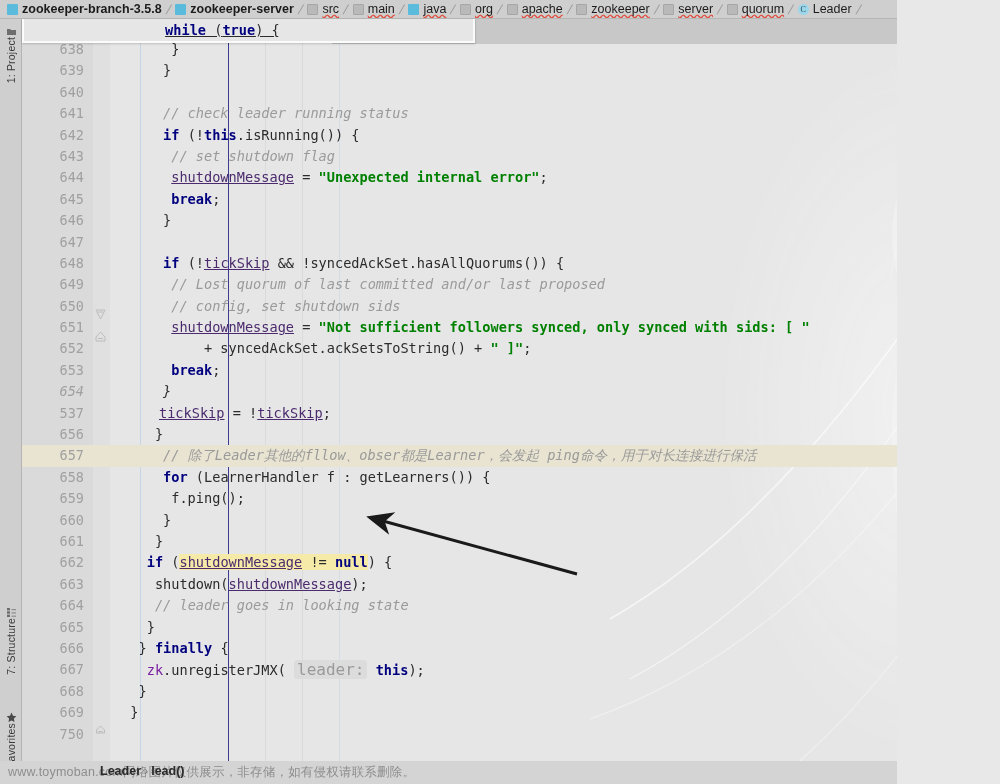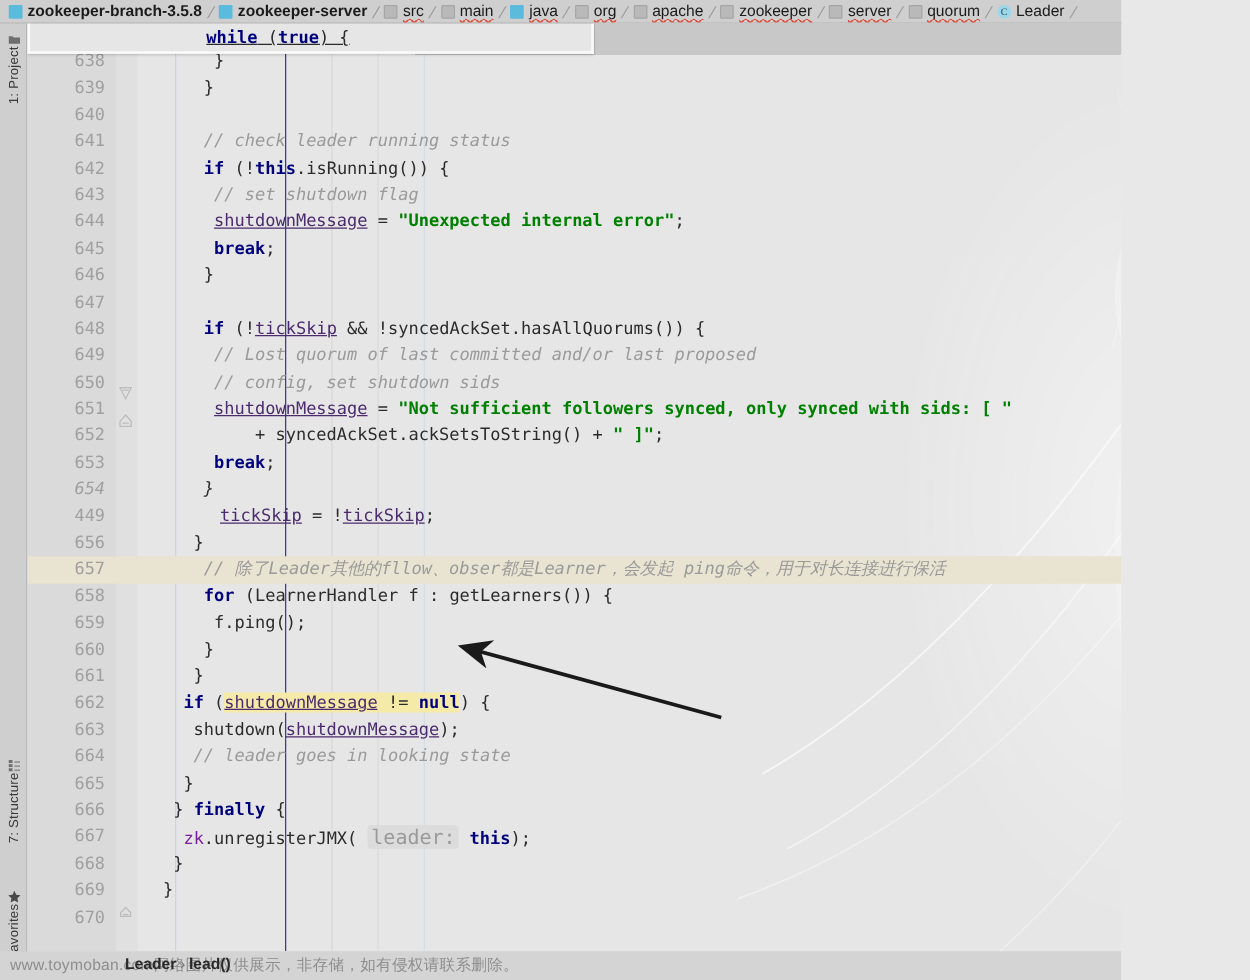--- a/index.html
+++ b/index.html
@@ -403,36 +403,36 @@
         <div class="row" style="height: 21.4px; line-height: 21.4px;"><span class="ln">645</span><span class="code" style="left: 149.26px;"><span class="kw">break</span><span class="pln">;</span></span></div>
         <div class="row" style="height: 21.4px; line-height: 21.4px;"><span class="ln">646</span><span class="code" style="left: 141.08px;"><span class="pln">}</span></span></div>
         <div class="row" style="height: 21.4px; line-height: 21.4px;"><span class="ln">647</span><span class="code" style="left: 92px;"></span></div>
         <div class="row" style="height: 21.4px; line-height: 21.4px;"><span class="ln">648</span><span class="code" style="left: 141.08px;"><span class="kw">if</span><span class="pln"> (!</span><span class="fld">tickSkip</span><span class="pln"> &amp;&amp; !syncedAckSet.hasAllQuorums()) {</span></span></div>
         <div class="row" style="height: 21.4px; line-height: 21.4px;"><span class="ln">649</span><span class="code" style="left: 149.26px;"><span class="cmt">// Lost quorum of last committed and/or last proposed</span></span></div>
         <div class="row" style="height: 21.4px; line-height: 21.4px;"><span class="ln">650</span><span class="code" style="left: 149.26px;"><span class="cmt">// config, set shutdown sids</span></span></div>
         <div class="row" style="height: 21.4px; line-height: 21.4px;"><span class="ln">651</span><span class="code" style="left: 149.26px;"><span class="fld">shutdownMessage</span><span class="pln"> = </span><span class="str">"Not sufficient followers synced, only synced with sids: [ "</span></span></div>
         <div class="row" style="height: 21.4px; line-height: 21.4px;"><span class="ln">652</span><span class="code" style="left: 181.98px;"><span class="pln">+ syncedAckSet.ackSetsToString() + </span><span class="str">" ]"</span><span class="pln">;</span></span></div>
         <div class="row" style="height: 21.4px; line-height: 21.4px;"><span class="ln">653</span><span class="code" style="left: 149.26px;"><span class="kw">break</span><span class="pln">;</span></span></div>
         <div class="row" style="height: 21.4px; line-height: 21.4px; font-style: italic;"><span class="ln">654</span><span class="code" style="left: 141.08px;"><span class="pln">}</span></span></div>
-        <div class="row" style="height: 21.4px; line-height: 21.4px;"><span class="ln">449</span><span class="code" style="left: 154px;"><span class="fld">tickSkip</span><span class="pln"> = !</span><span class="fld">tickSkip</span><span class="pln">;</span></span></div>
+        <div class="row" style="height: 21.4px; line-height: 21.4px;"><span class="ln">537</span><span class="code" style="left: 137px;"><span class="fld">tickSkip</span><span class="pln"> = !</span><span class="fld">tickSkip</span><span class="pln">;</span></span></div>
         <div class="row" style="height: 21.4px; line-height: 21.4px;"><span class="ln">656</span><span class="code" style="left: 132.9px;"><span class="pln">}</span></span></div>
         <div class="row hl" style="height: 21.4px; line-height: 21.4px;"><span class="ln">657</span><span class="code" style="left: 141.08px;"><span class="cmt">// 除了Leader其他的fllow、obser都是Learner，会发起 ping命令，用于对长连接进行保活</span></span></div>
         <div class="row" style="height: 21.4px; line-height: 21.4px;"><span class="ln">658</span><span class="code" style="left: 141.08px;"><span class="kw">for</span><span class="pln"> (LearnerHandler f : getLearners()) {</span></span></div>
         <div class="row" style="height: 21.4px; line-height: 21.4px;"><span class="ln">659</span><span class="code" style="left: 149.26px;"><span class="pln">f.ping();</span></span></div>
         <div class="row" style="height: 21.4px; line-height: 21.4px;"><span class="ln">660</span><span class="code" style="left: 141.08px;"><span class="pln">}</span></span></div>
         <div class="row" style="height: 21.4px; line-height: 21.4px;"><span class="ln">661</span><span class="code" style="left: 132.9px;"><span class="pln">}</span></span></div>
         <div class="row" style="height: 21.4px; line-height: 21.4px;"><span class="ln">662</span><span class="code" style="left: 124.72px;"><span class="kw">if</span><span class="pln"> (</span><span class="fld searchhl">shutdownMessage</span><span class="pln searchhl"> != </span><span class="kw searchhl">null</span><span class="pln">) {</span></span></div>
         <div class="row" style="height: 21.4px; line-height: 21.4px;"><span class="ln">663</span><span class="code" style="left: 132.9px;"><span class="pln">shutdown(</span><span class="fld">shutdownMessage</span><span class="pln">);</span></span></div>
         <div class="row" style="height: 21.4px; line-height: 21.4px;"><span class="ln">664</span><span class="code" style="left: 132.9px;"><span class="cmt">// leader goes in looking state</span></span></div>
         <div class="row" style="height: 21.4px; line-height: 21.4px;"><span class="ln">665</span><span class="code" style="left: 124.72px;"><span class="pln">}</span></span></div>
         <div class="row" style="height: 21.4px; line-height: 21.4px;"><span class="ln">666</span><span class="code" style="left: 116.54px;"><span class="pln">} </span><span class="kw">finally</span><span class="pln"> {</span></span></div>
         <div class="row" style="height: 21.4px; line-height: 21.4px;"><span class="ln">667</span><span class="code" style="left: 124.72px;"><span class="purple">zk</span><span class="pln">.unregisterJMX( </span><span class="hint">leader:</span><span class="pln"> </span><span class="kw">this</span><span class="pln">);</span></span></div>
         <div class="row" style="height: 21.4px; line-height: 21.4px;"><span class="ln">668</span><span class="code" style="left: 116.54px;"><span class="pln">}</span></span></div>
         <div class="row" style="height: 21.4px; line-height: 21.4px;"><span class="ln">669</span><span class="code" style="left: 108.36px;"><span class="pln">}</span></span></div>
-        <div class="row" style="height: 21.4px; line-height: 21.4px;"><span class="ln">670</span><span class="code" style="left: 92px;"></span></div>
+        <div class="row" style="height: 21.4px; line-height: 21.4px;"><span class="ln">750</span><span class="code" style="left: 92px;"></span></div>
       </div>
   </div>
 
   <div id="tabstrip">
     <div id="tab-learnerhandler">
       <span>earnerHandler.java</span>
       <span id="tab-close">×</span>
     </div>
   </div>
 

